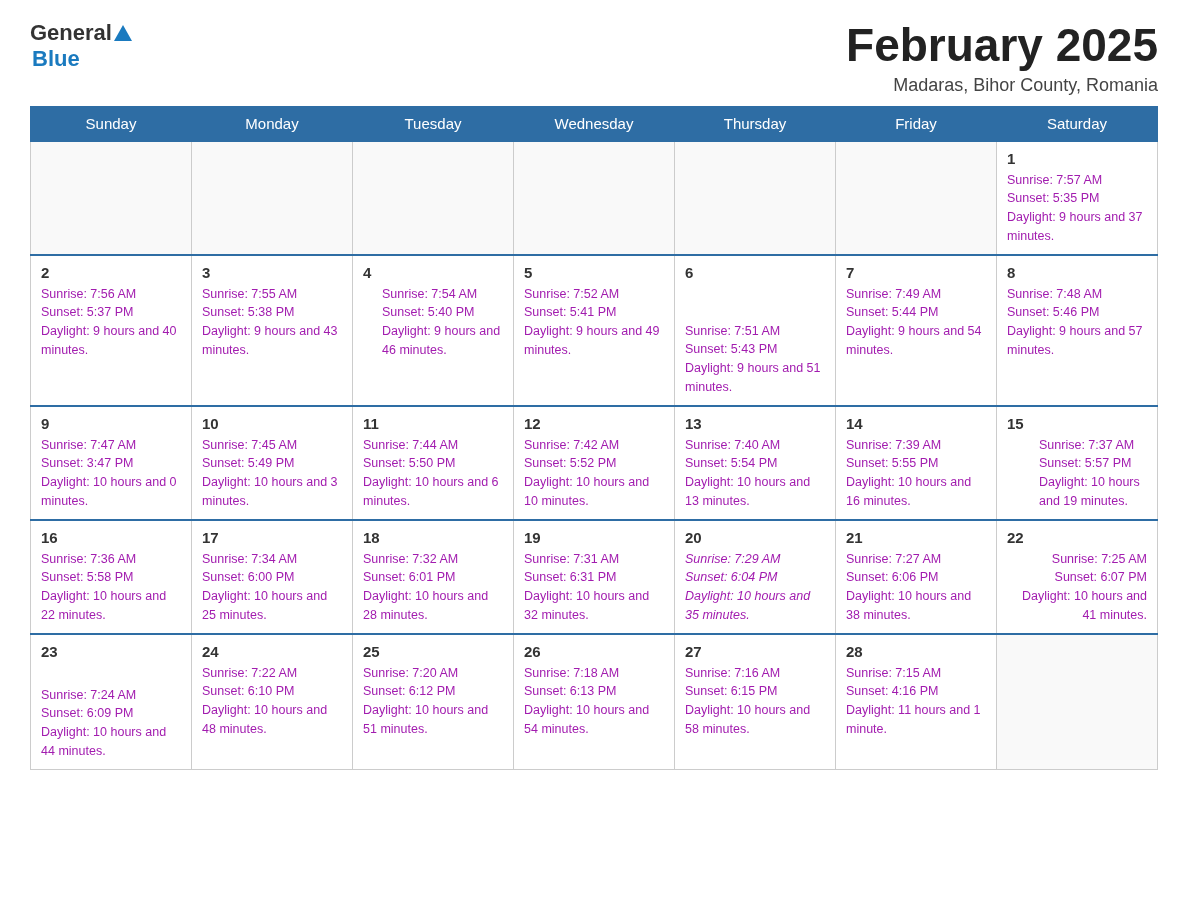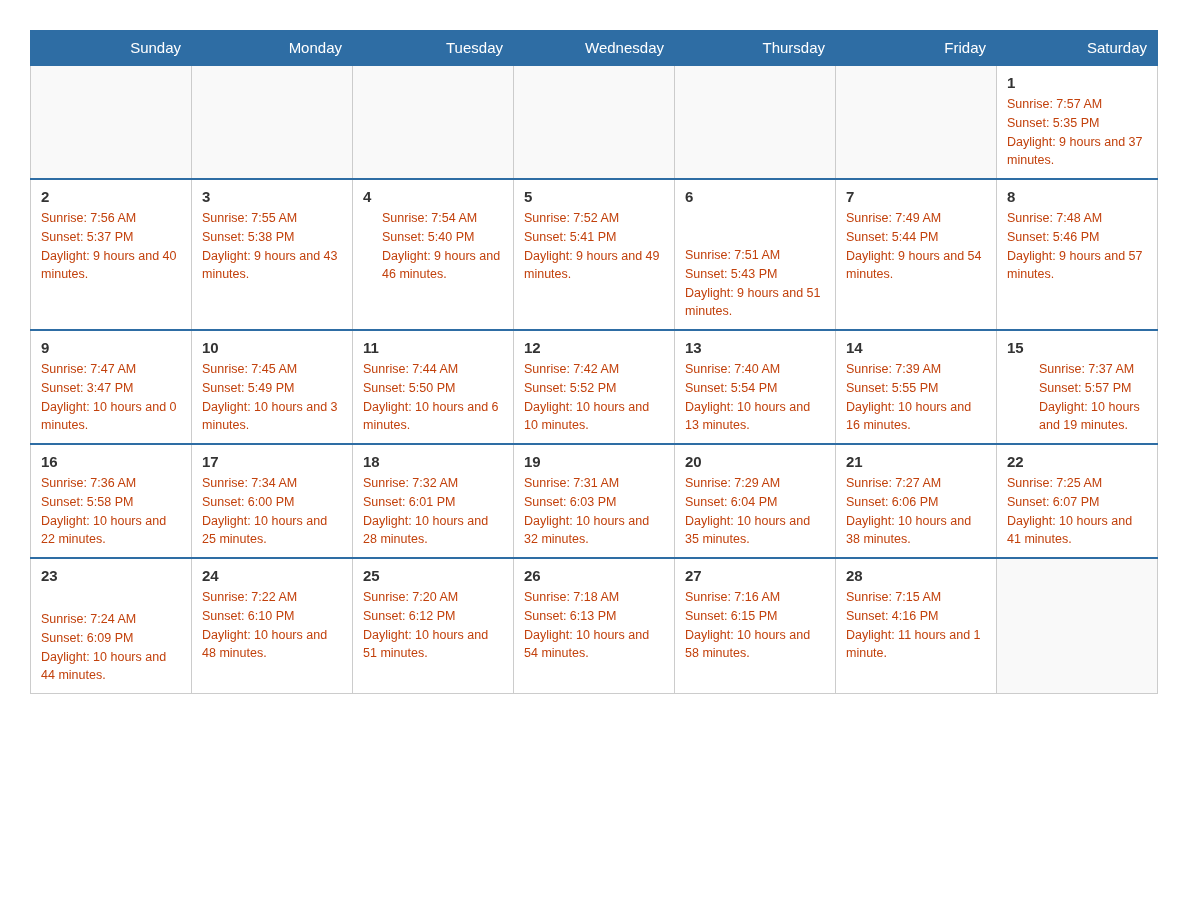--- a/index.html
+++ b/index.html
@@ -52,21 +52,21 @@
       width: 100%;
       border-collapse: collapse;
       margin-top: 10px;
     }
     .calendar th {
       background-color: #2e6da4;
       color: #fff;
       font-size: 15px;
       font-weight: normal;
       padding: 8px 10px;
-      text-align: right;
+      text-align: center;
       border: 1px solid #2e6da4;
     }
     .calendar td {
       vertical-align: top;
       border: 1px solid #ccc;
       border-top: 2px solid #2e6da4;
       padding: 8px 10px;
       width: 14.28%;
       min-height: 110px;
       font-size: 13px;
@@ -74,33 +74,50 @@
     }
     .day-number {
       font-size: 15px;
       font-weight: bold;
       margin-bottom: 4px;
       display: block;
     }
     .day-info {
       font-size: 12.5px;
       line-height: 1.5;
-      color: #c2410c;
+      color: #a21caf;
     }
     .empty-cell {
       background: #f9f9f9;
     }
     .last-row td {
       border-bottom: 1px solid #ccc;
     }
   </style>
 </head>
 <body>
 
 <div class="header">
+  <div class="logo-wrapper">
+    <div class="logo-top">
+      <span class="logo-text-general">General</span>
+      <div style="display:flex; flex-direction:column; align-items:flex-start; margin-left:2px;">
+        <svg width="18" height="16" viewBox="0 0 18 16">
+          <polygon points="0,16 9,0 18,16" fill="#1a7abf"></polygon>
+        </svg>
+      </div>
+    </div>
+    <div style="margin-left: 2px;">
+      <span class="logo-text-blue">Blue</span>
+    </div>
+  </div>
+  <div class="title-section">
+    <div class="month-title">February 2025</div>
+    <div class="location">Madaras, Bihor County, Romania</div>
+  </div>
 </div>
 
 <table class="calendar">
   <thead>
     <tr>
       <th>Sunday</th>
       <th>Monday</th>
       <th>Tuesday</th>
       <th>Wednesday</th>
       <th>Thursday</th>
@@ -226,38 +243,38 @@
         </td>
         <td>
           <span class="day-number">18</span>
           <div class="day-info" style="white-space: pre-line;">Sunrise: 7:32 AM
 Sunset: 6:01 PM
 Daylight: 10 hours and 28 minutes.</div>
         </td>
         <td>
           <span class="day-number">19</span>
           <div class="day-info" style="white-space: pre-line;">Sunrise: 7:31 AM
-Sunset: 6:03 PM
+Sunset: 6:31 PM
 Daylight: 10 hours and 32 minutes.</div>
         </td>
         <td>
           <span class="day-number">20</span>
-          <div class="day-info" style="white-space: pre-line;">Sunrise: 7:29 AM
+          <div class="day-info" style="white-space: pre-line; font-style: italic;">Sunrise: 7:29 AM
 Sunset: 6:04 PM
 Daylight: 10 hours and 35 minutes.</div>
         </td>
         <td>
           <span class="day-number">21</span>
           <div class="day-info" style="white-space: pre-line;">Sunrise: 7:27 AM
 Sunset: 6:06 PM
 Daylight: 10 hours and 38 minutes.</div>
         </td>
         <td>
           <span class="day-number">22</span>
-          <div class="day-info" style="white-space: pre-line;">Sunrise: 7:25 AM
+          <div class="day-info" style="white-space: pre-line; text-align: right;">Sunrise: 7:25 AM
 Sunset: 6:07 PM
 Daylight: 10 hours and 41 minutes.</div>
         </td>
       </tr>
       <tr class="last-row">
         <td>
           <span class="day-number">23</span>
           <div class="day-info" style="white-space: pre-line; margin-top: 26px;">Sunrise: 7:24 AM
 Sunset: 6:09 PM
 Daylight: 10 hours and 44 minutes.</div>

